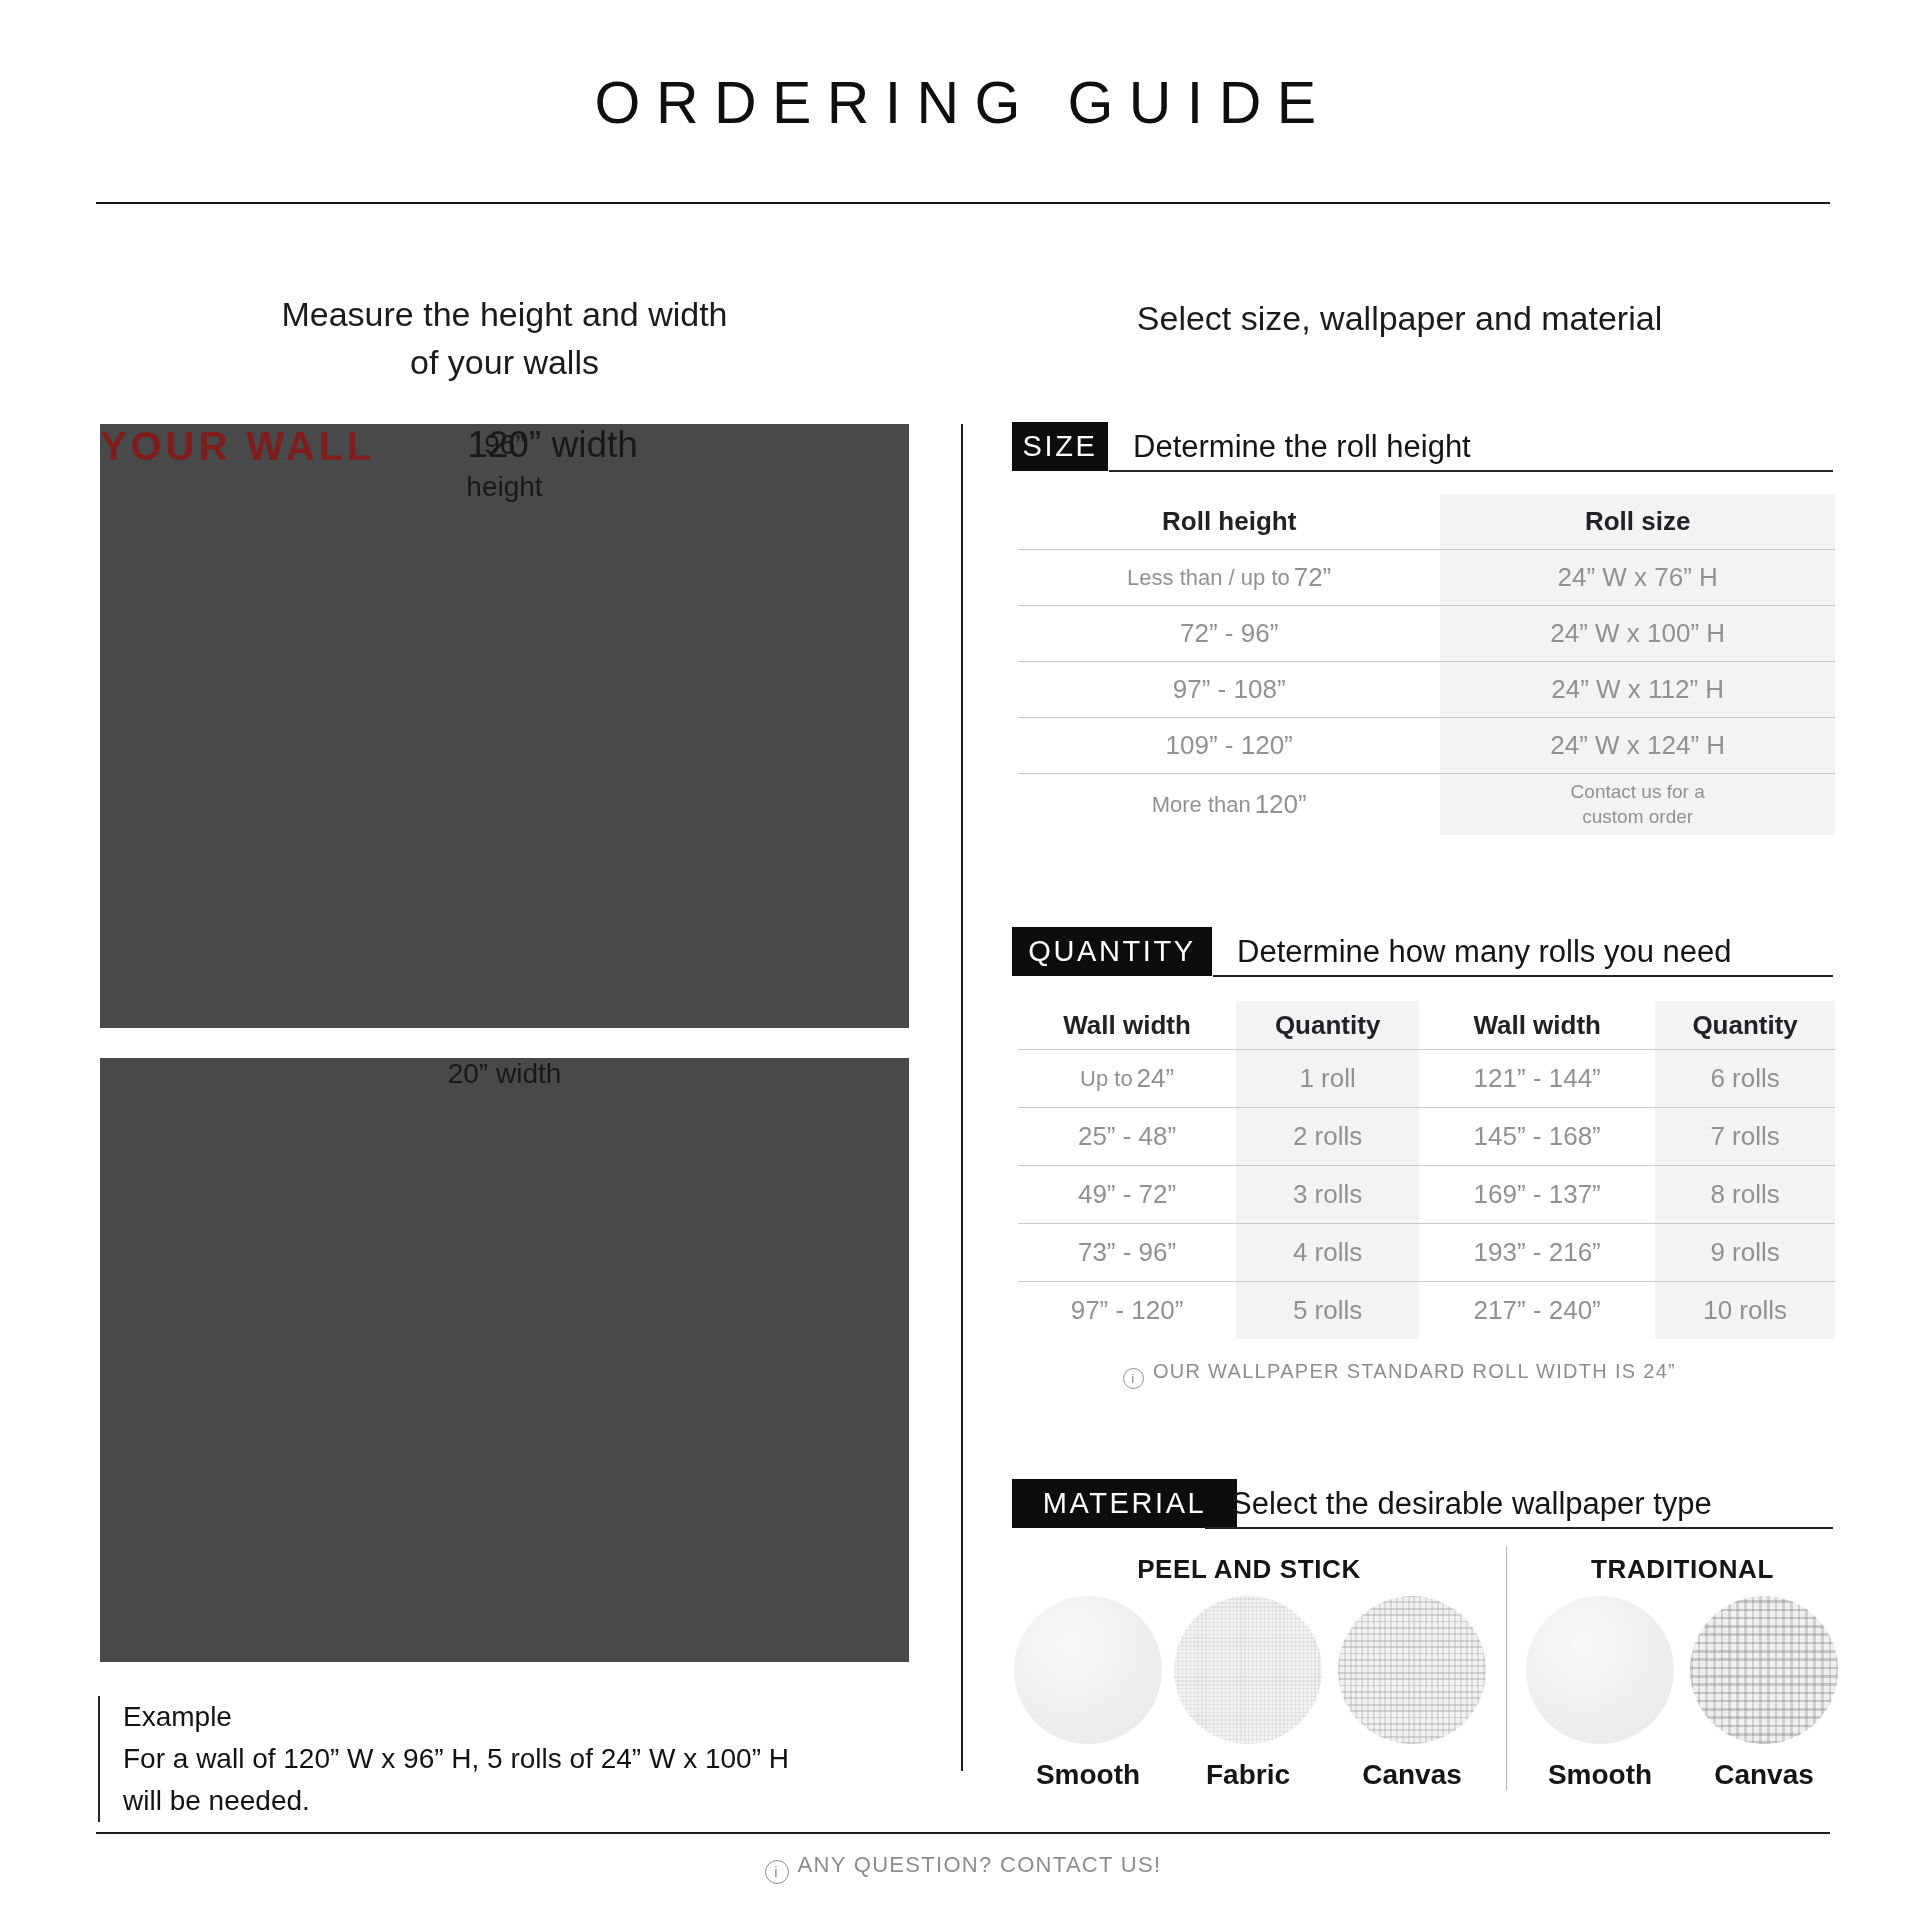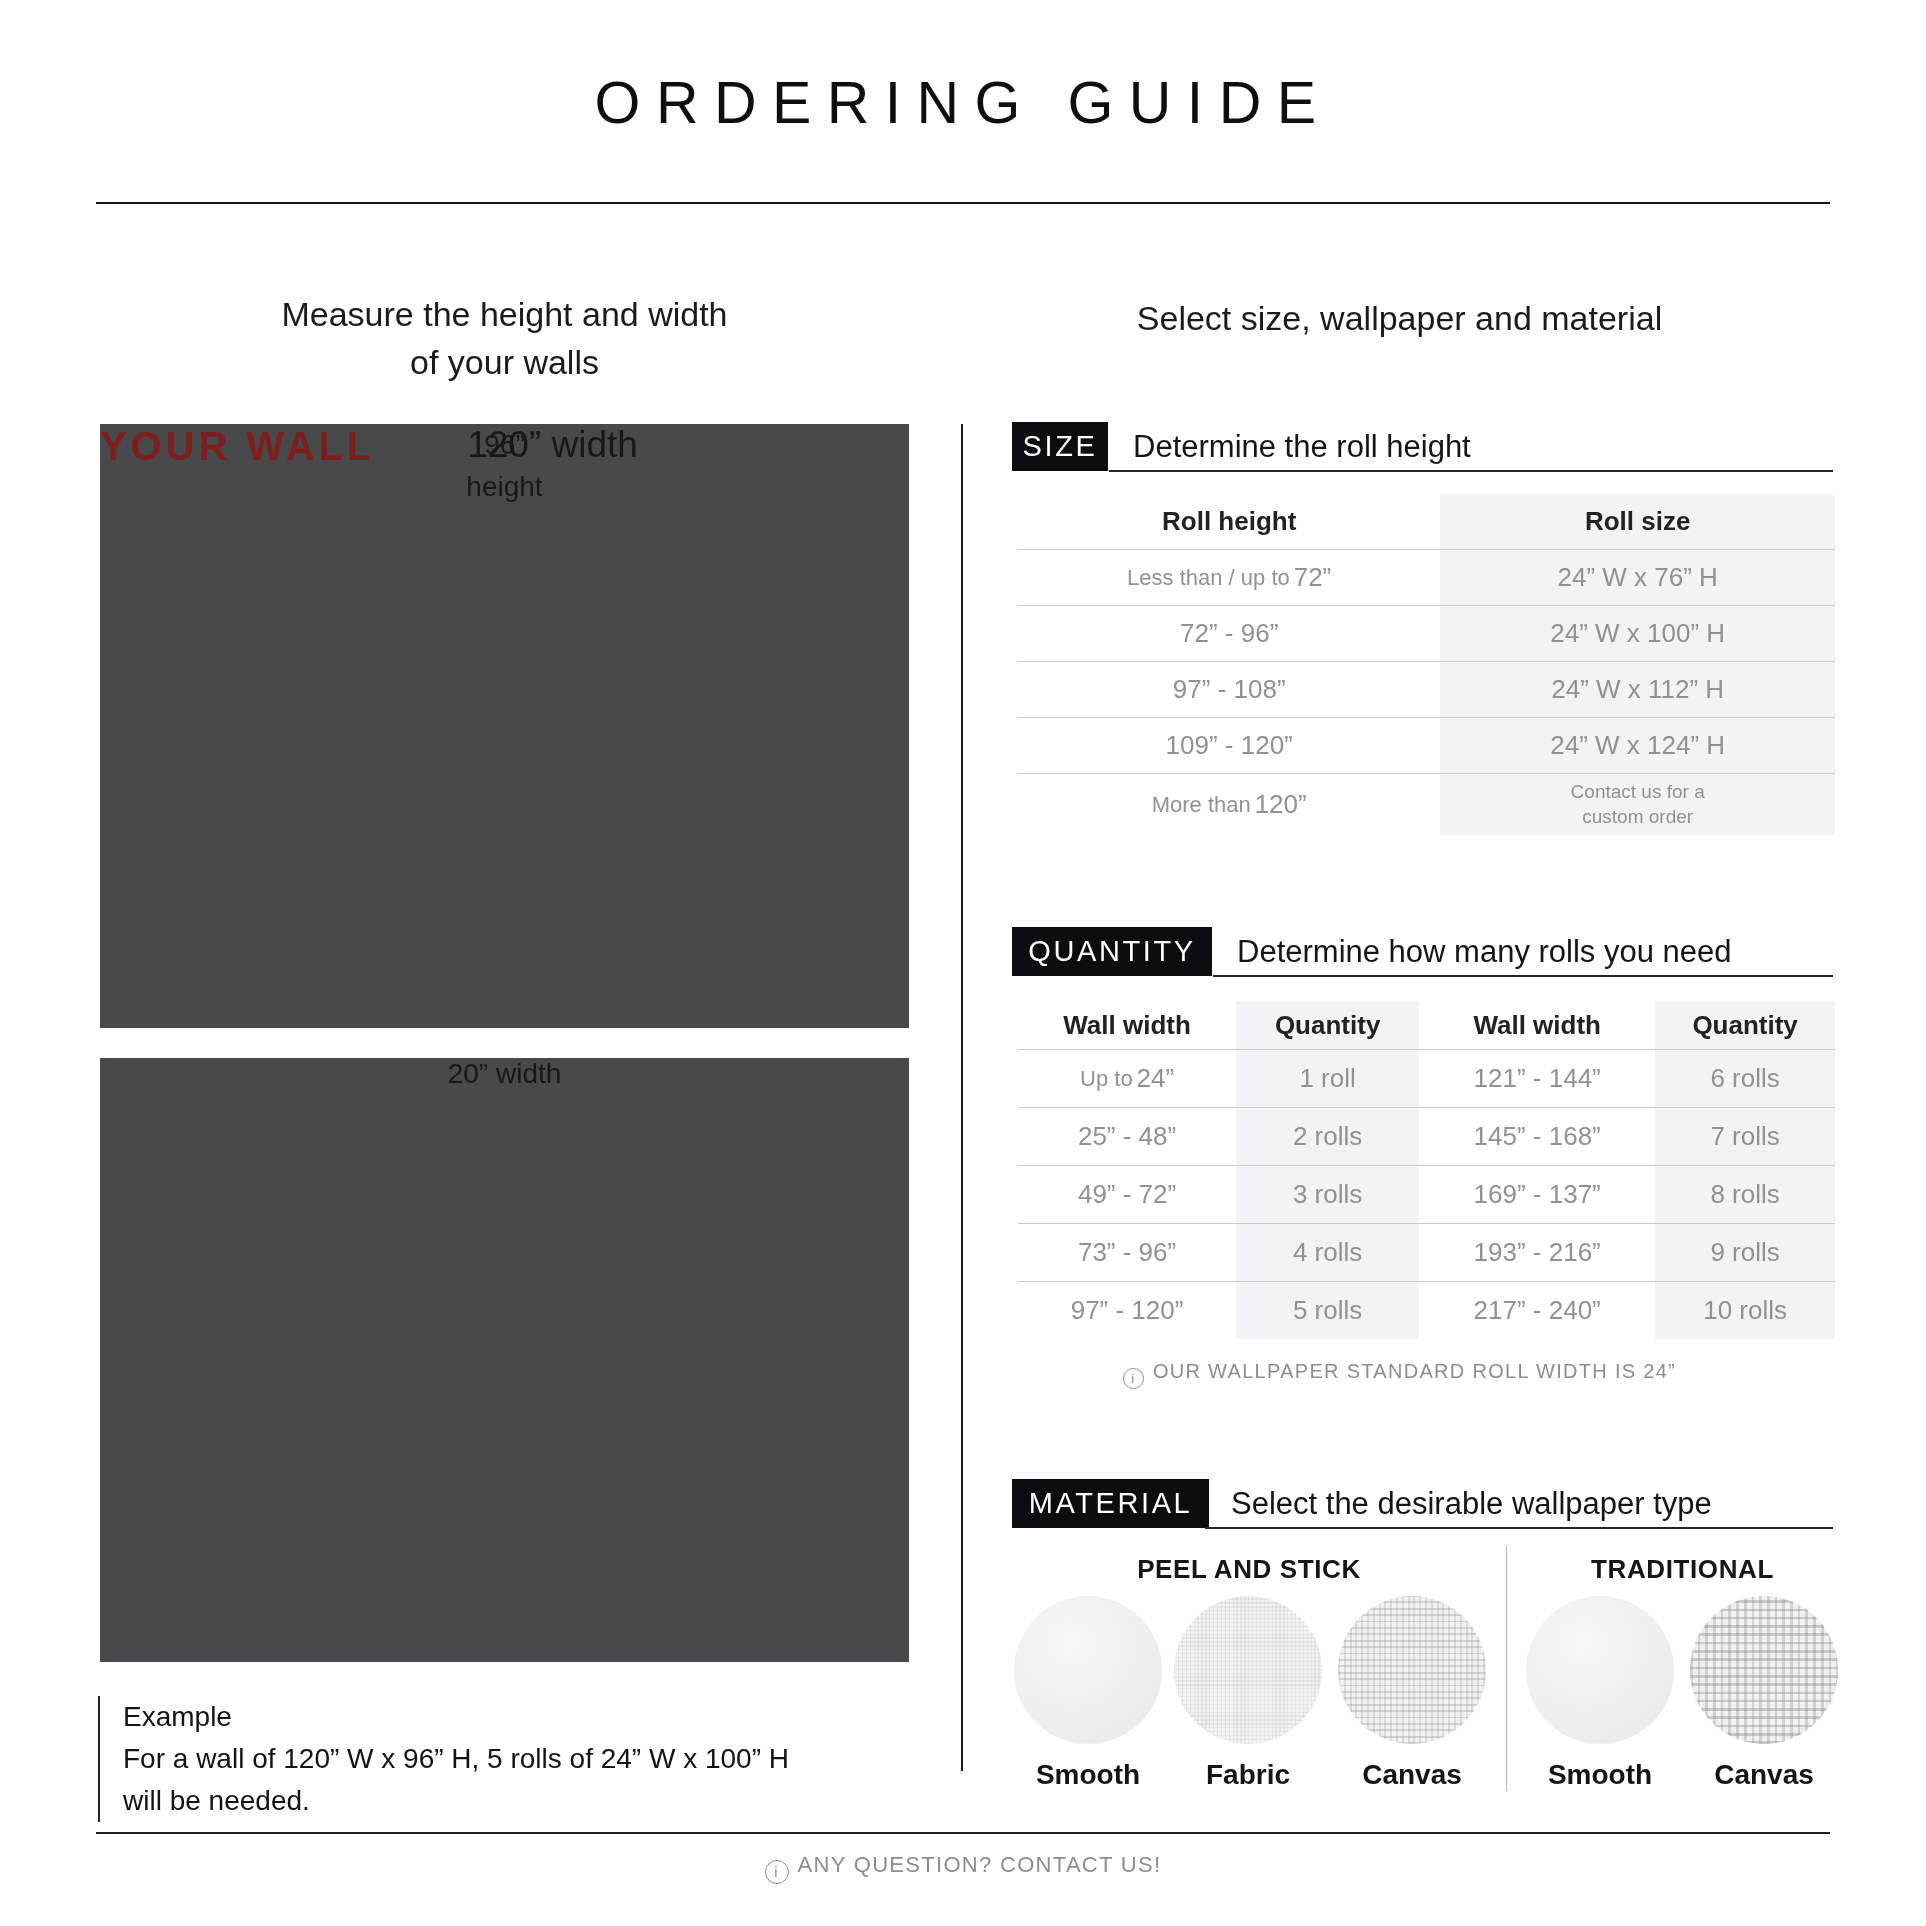--- a/index.html
+++ b/index.html
@@ -60,21 +60,21 @@
 
   
   .example-bar{position:absolute;left:98px;top:1696px;width:1.9px;height:126px;background:#232426;}
   .example{position:absolute;left:123px;top:1696px;width:796px;font-size:28px;line-height:42px;color:#121315;}
 
   
   .badge{position:absolute;background:#0c0d0e;color:#ffffff;display:flex;align-items:center;justify-content:center;
          font-size:29px;font-weight:500;letter-spacing:2.6px;}
   .badge.size{left:1012px;top:422px;width:96px;height:49px;}
   .badge.qty{left:1012px;top:927px;width:200px;height:49px;}
-  .badge.mat{left:1012px;top:1479px;width:197px;height:49px;}
+  .badge.mat{left:1012px;top:1479px;width:225px;height:49px;}
   .subtitle{position:absolute;font-size:31px;font-weight:300;color:#141517;line-height:49px;white-space:nowrap;}
   .subtitle.size{left:1133px;top:422px;}
   .subtitle.qty{left:1237px;top:927px;}
   .subtitle.mat{left:1231px;top:1479px;}
   .sec-rule{position:absolute;height:1.9px;background:#232425;}
   .sec-rule.size{left:1109px;top:470px;width:724px;}
   .sec-rule.qty{left:1213px;top:975px;width:620px;}
   .sec-rule.mat{left:1205px;top:1527px;width:628px;}
 
   

